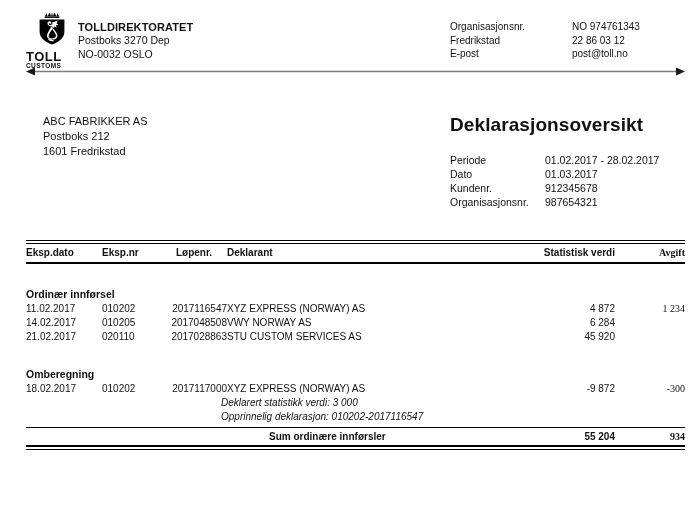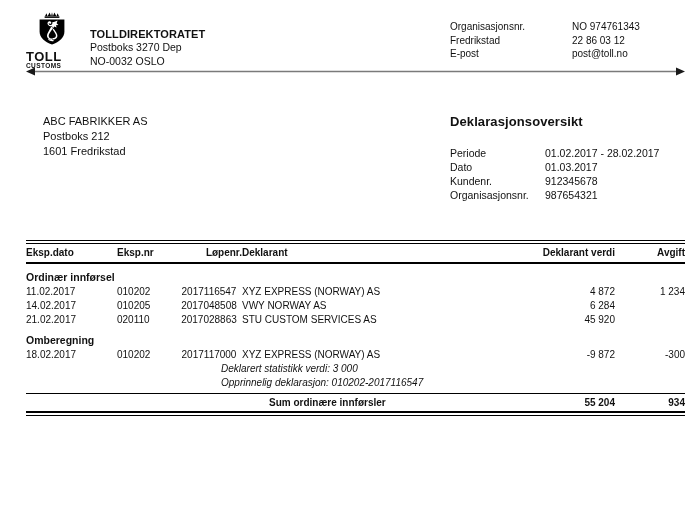--- a/index.html
+++ b/index.html
@@ -53,22 +53,21 @@
   .logo-customs {
     font-size: 6.5px;
     font-weight: bold;
     letter-spacing: 0.4px;
     line-height: 8px;
   }
 
   .org-block {
     position: absolute;
     left: 52px;
-    top: 15px;
-    margin-left: 12px;
+    top: 8px;
   }
   .org-name {
     font-size: 11px;
     font-weight: bold;
     letter-spacing: 0.1px;
     line-height: 14px;
   }
   .org-line {
     font-size: 10.5px;
     line-height: 13.5px;
@@ -105,21 +104,21 @@
     line-height: 15px;
   }
   .recipient .line1 { font-weight: normal; }
 
   .overview {
     position: absolute;
     left: 450px;
     top: 114px;
   }
   .overview-title {
-    font-size: 13px;
+    font-size: 19px;
     font-weight: bold;
     letter-spacing: 0.1px;
     margin-bottom: 17px;
   }
   .overview-row {
     display: flex;
     font-size: 10.5px;
     line-height: 14px;
   }
   .overview-label { width: 95px; }
@@ -147,33 +146,33 @@
     font-size: 10px;
     font-weight: bold;
     padding: 3px 0 4px 0;
   }
   .row {
     display: flex;
     font-size: 10px;
     line-height: 14px;
   }
 
-  .c-dato   { width: 91px; }
+  .c-dato   { width: 76px; }
   .c-eksp   { width: 59px; }
-  .c-lop    { width: 66px; text-align: center; }
+  .c-lop    { width: 66px; text-align: right; }
   .c-dekl   { flex: 1; }
   .c-stat   { width: 90px; text-align: right; }
-  .c-avg    { width: 70px; text-align: right; }
-
-  .thead .c-lop { text-align: right; }
+  .c-avg    { width: 70px; text-align: right; font-family: Liberation Serif, serif; }
+
+  .thead .c-lop { text-align: center; }
 
   .group-head {
     font-size: 10.5px;
     font-weight: bold;
-    padding-top: 7px;
+    padding-top: 24px;
     padding-bottom: 2px;
   }
 
   .subnote {
     display: flex;
     font-size: 10px;
     font-style: italic;
     line-height: 13.5px;
   }
   .subnote .pad { width: 195px; }
@@ -279,21 +278,21 @@
 
     <div class="rule-thin"></div>
     <div class="rule-gap"></div>
     <div class="rule-thin"></div>
 
     <div class="thead">
       <div class="c-dato">Eksp.dato</div>
       <div class="c-eksp">Eksp.nr</div>
       <div class="c-lop">Løpenr.</div>
       <div class="c-dekl">Deklarant</div>
-      <div class="c-stat">Deklarant verdi</div>
+      <div class="c-stat">Statistisk verdi</div>
       <div class="c-avg">Avgift</div>
     </div>
 
     <div class="rule-thick"></div>
 
     <div class="group-head">Ordinær innførsel</div>
 
     <div class="row">
       <div class="c-dato">11.02.2017</div>
       <div class="c-eksp">010202</div>

